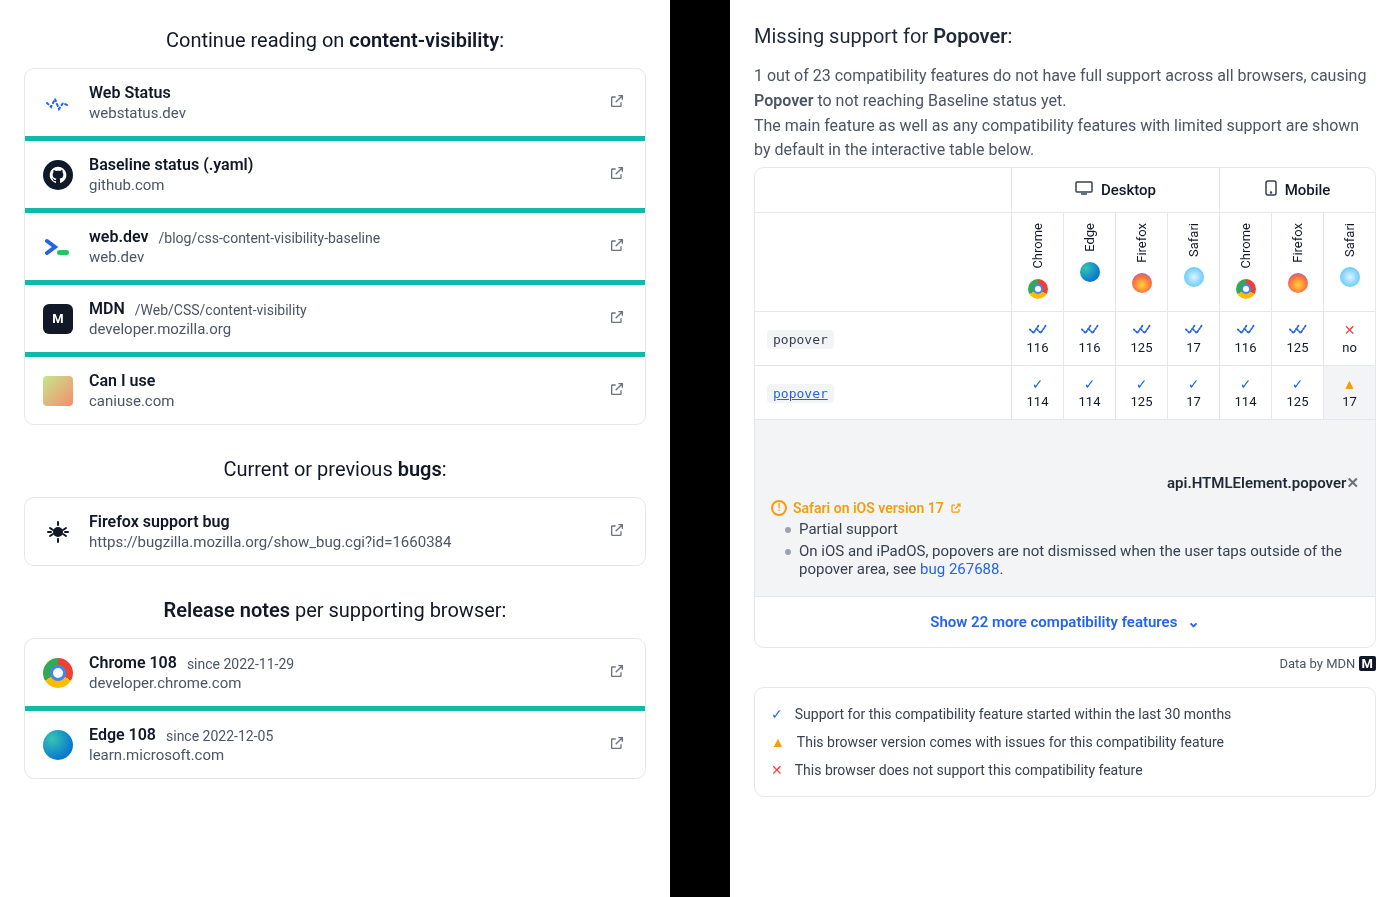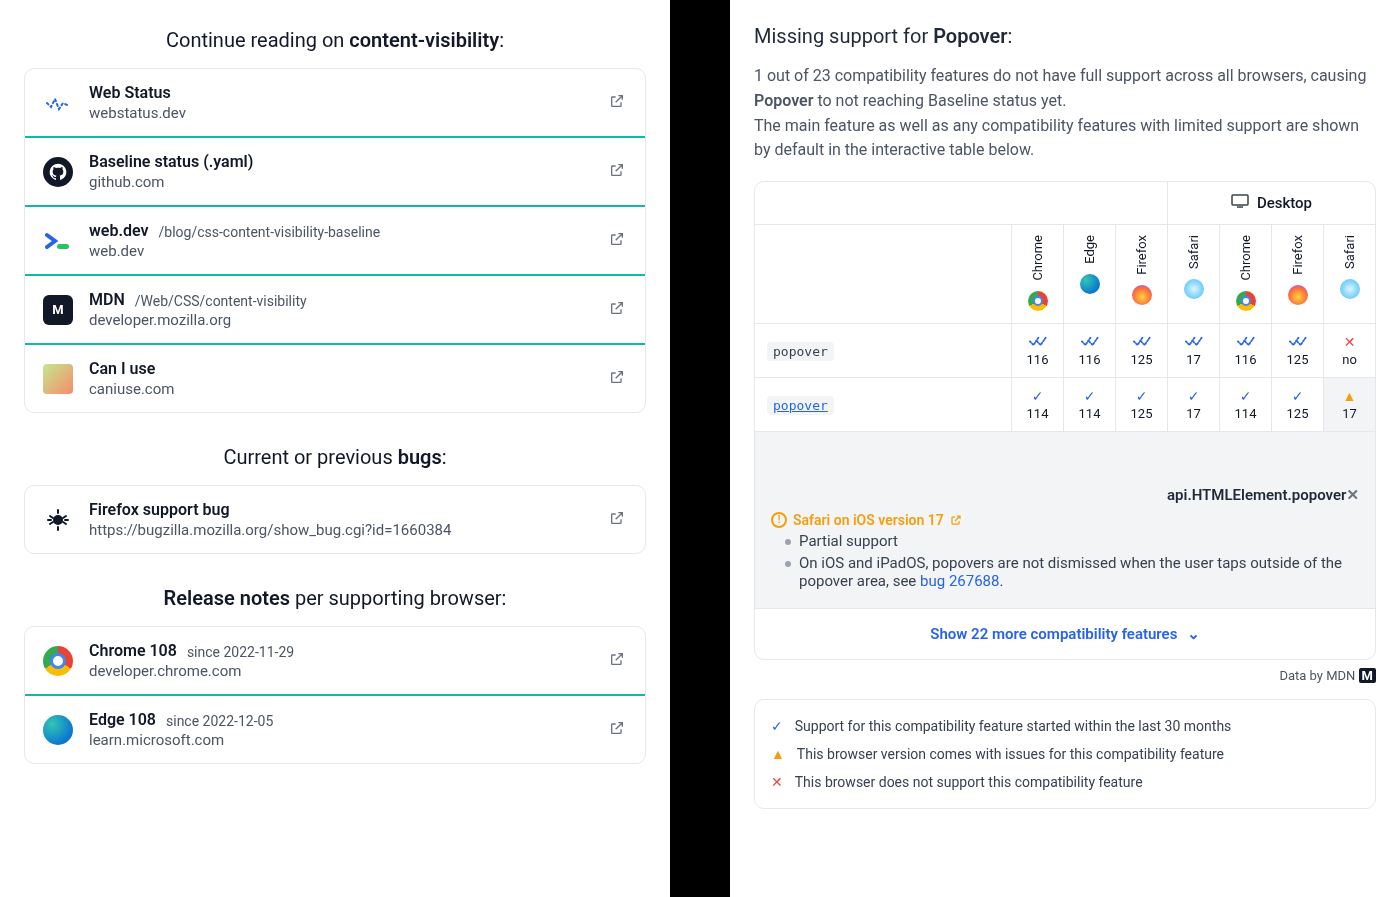--- a/index.html
+++ b/index.html
@@ -19,21 +19,21 @@
   .card-list {
     border: 1px solid #e5e7eb;
     border-radius: 10px;
     overflow: hidden;
     margin-bottom: 32px;
   }
   .card-row {
     display: flex;
     align-items: center;
     padding: 14px 18px;
-    border-top: 2px solid #14b8a6;
+    border-top: 5px solid #14b8a6;
     gap: 16px;
   }
   .card-row:first-child { border-top: none; }
   .card-icon {
     width: 30px; height: 30px;
     flex: 0 0 30px;
     border-radius: 6px;
     display: flex; align-items: center; justify-content: center;
     font-weight: 700;
   }
@@ -45,21 +45,21 @@
   .card-row .subtitle.link { color: #4b5563; }
   .external-icon {
     flex: 0 0 18px;
     color: #6b7280;
   }
   .external-icon svg { width: 16px; height: 16px; }
 
   
   .right-heading { font-size: 20px; font-weight: 400; margin: 4px 0 16px; }
   .right-heading b { font-weight: 600; }
-  .right-desc { font-size: 16px; color: #4b5563; line-height: 1.55; margin-bottom: 18px; }
+  .right-desc { font-size: 16px; color: #4b5563; line-height: 1.55; margin-bottom: 4px; }
   .right-desc b { font-weight: 600; }
 
   .compat-box {
     border: 1px solid #e5e7eb;
     border-radius: 10px;
     overflow: hidden;
   }
   .compat-head {
     display: flex;
     border-bottom: 1px solid #e5e7eb;
@@ -322,20 +322,29 @@
       <div class="spacer"></div>
       <div class="group" style="width:208px">
         <span>
           <svg width="18" height="14" viewBox="0 0 18 14" fill="none" stroke="#374151" stroke-width="1.5">
               <rect x="1" y="1" width="16" height="10" rx="1"></rect>
               <path d="M6 13h6"></path>
             </svg>
         </span>
         <span>Desktop</span>
       </div>
+      <div class="group" style="width:156px">
+        <span>
+          <svg width="12" height="16" viewBox="0 0 12 16" fill="none" stroke="#374151" stroke-width="1.5">
+              <rect x="1" y="1" width="10" height="14" rx="2"></rect>
+              <circle cx="6" cy="12.5" r="0.5" fill="#374151"></circle>
+            </svg>
+        </span>
+        <span>Mobile</span>
+      </div>
     </div>
 
     <div class="browser-row" id="browser-row">
       <div class="spacer"></div>
     <div class="browser-cell"><span class="vname">Chrome</span><br><span class="browser-ico bi-chrome"></span></div>
         <div class="browser-cell"><span class="vname">Edge</span><br><span class="browser-ico bi-edge"></span></div>
         <div class="browser-cell"><span class="vname">Firefox</span><br><span class="browser-ico bi-firefox"></span></div>
         <div class="browser-cell"><span class="vname">Safari</span><br><span class="browser-ico bi-safari"></span></div>
         <div class="browser-cell"><span class="vname">Chrome</span><br><span class="browser-ico bi-chrome"></span></div>
         <div class="browser-cell"><span class="vname">Firefox</span><br><span class="browser-ico bi-firefox"></span></div>

